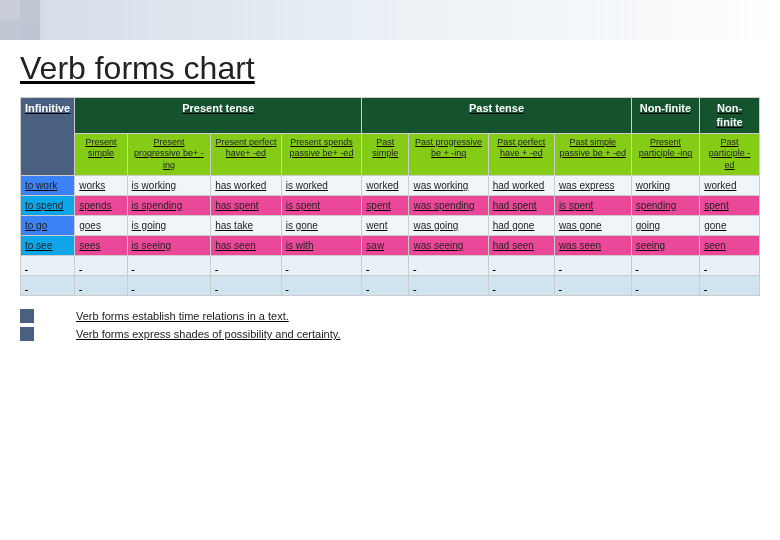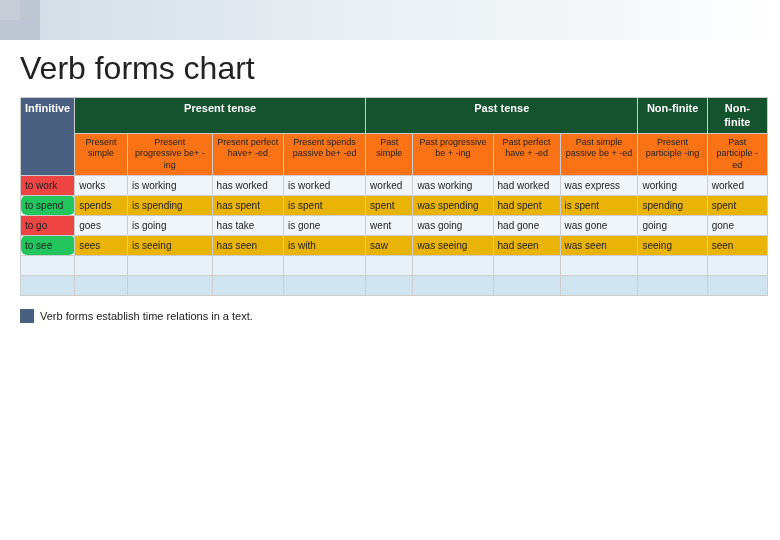--- a/index.html
+++ b/index.html
@@ -34,21 +34,22 @@
       background: linear-gradient(to right, #b8c8d8 0%, #d8e4ec 40%, #f0f4f8 80%, #fff 100%);
       opacity: 0.6;
     }
 
     .page-content {
       position: absolute;
       top: 40px;
       left: 0;
       right: 0;
       bottom: 0;
-      padding: 10px 12px 10px 20px;
+      padding: 10px 20px 10px 20px;
+      text-decoration: underline;
     }
 
     h1 {
       font-size: 32px;
       font-weight: normal;
       color: #222;
       margin-bottom: 10px;
     }
 
     
@@ -74,42 +75,41 @@
       font-weight: bold;
       text-align: center;
     }
     .verb-table .header-row-1 .th-nonfinite {
       background: #4a6080;
       color: #fff;
     }
 
     
     .verb-table .header-row-2 th {
-      background: #f97316;
+      background: #84cc16;
       color: #222;
       font-size: 9px;
       font-weight: normal;
       vertical-align: top;
     }
 
     
     .verb-table .data-row td {
       background: #f0f5fa;
       color: #222;
     }
     .verb-table .data-row.alt td {
-      background: #eab308;
+      background: #ec4899;
     }
     .verb-table .data-row .cell-first {
-      background: #ef4444;
+      background: #3b82f6;
       font-weight: normal;
     }
     .verb-table .data-row.alt .cell-first {
-      background: #22c55e;
-      border-radius: 6px;
+      background: #0ea5e9;
     }
 
     
     .verb-table .empty-row td {
       background: #e8f0f8;
       height: 14px;
     }
     .verb-table .empty-row.alt td {
       background: #d0e4f0;
     }
@@ -117,20 +117,21 @@
     
     .notes {
       font-size: 11px;
       color: #222;
       line-height: 1.5;
     }
     .notes .note-item {
       display: flex;
       align-items: flex-start;
       margin-bottom: 2px;
+      gap: 36px;
     }
     .notes .bullet {
       width: 14px;
       height: 14px;
       background: #4a6080;
       flex-shrink: 0;
       margin-right: 6px;
       margin-top: 1px;
     }
     .notes .note-text {
@@ -253,14 +254,18 @@
           <td>&nbsp;</td>
         </tr>
       </tbody>
   </table>
 
   <div class="notes" id="notes-container">
   <div class="note-item">
         <div class="bullet"></div>
         <span class="note-text">Verb forms establish time relations in a text.</span>
       </div>
+      <div class="note-item">
+        <div class="bullet"></div>
+        <span class="note-text">Verb forms express shades of possibility and certainty.</span>
+      </div>
     </div>
 </div>
 
 </body></html>

